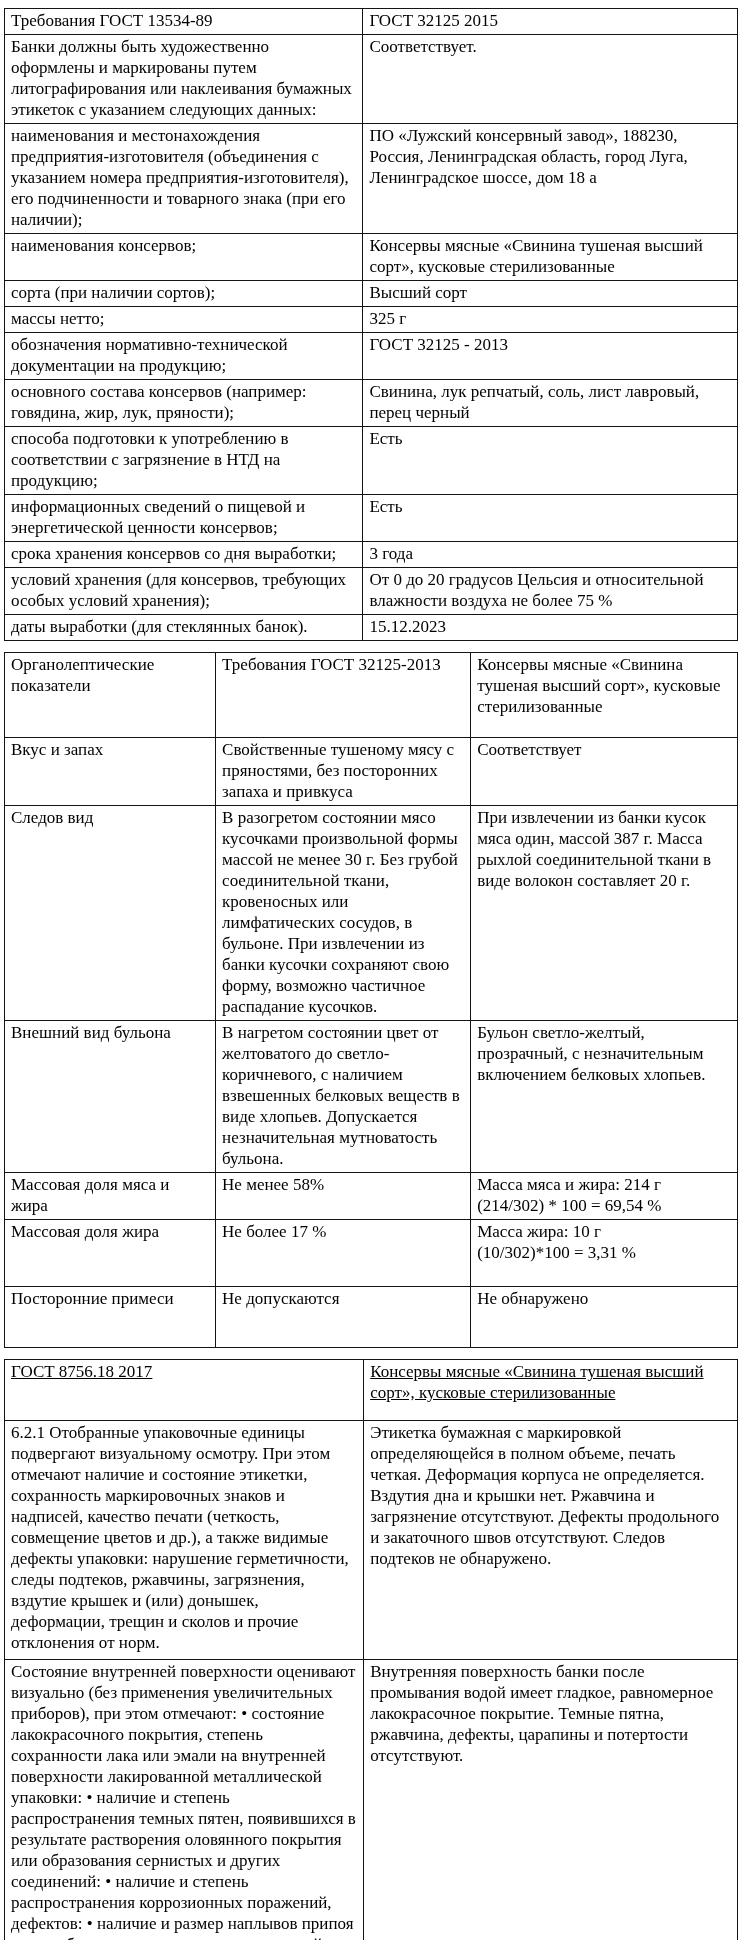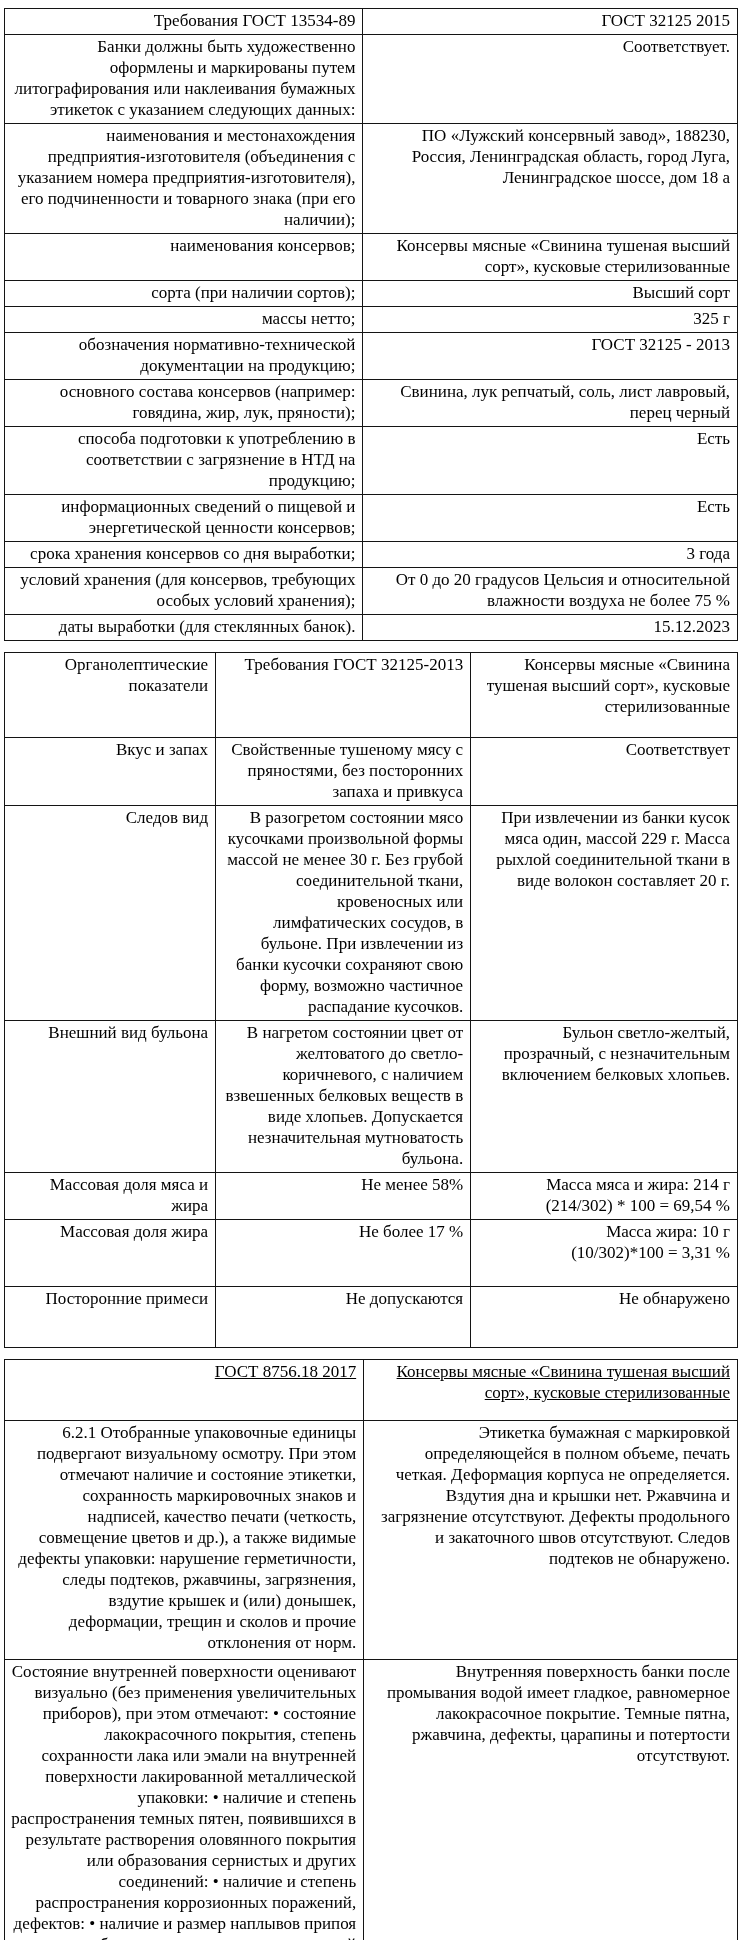--- a/index.html
+++ b/index.html
@@ -22,21 +22,21 @@
     table-layout: fixed;
     width: 100%;
     margin: 0 0 11px 0;
     background: #ffffff;
   }
   table.doc-table:last-child { margin-bottom: 0; }
   table.doc-table th,
   table.doc-table td {
     border: 1px solid #141414;
     vertical-align: top;
-    text-align: right;
+    text-align: left;
     font-weight: normal;
     padding: 1px 7px 3px 6px;
     overflow-wrap: break-word;
     white-space: pre-line;
   }
   
   #table1 col.c1 { width: 48.9%; }
   #table1 col.c2 { width: 51.1%; }
   #table2 col.c1 { width: 28.8%; }
   #table2 col.c2 { width: 34.8%; }
@@ -136,21 +136,21 @@
       </thead>
     <tbody>
         <tr>
           <td>Вкус и запах</td>
           <td>Свойственные тушеному мясу с пряностями, без посторонних запаха и привкуса</td>
           <td>Соответствует</td>
         </tr>
         <tr>
           <td>Следов вид</td>
           <td>В разогретом состоянии мясо кусочками произвольной формы массой не менее 30 г. Без грубой соединительной ткани, кровеносных или лимфатических сосудов, в бульоне. При извлечении из банки кусочки сохраняют свою форму, возможно частичное распадание кусочков.</td>
-          <td>При извлечении из банки кусок мяса один, массой 229 г. Масса рыхлой соединительной ткани в виде волокон составляет 20 г.</td>
+          <td>При извлечении из банки кусок мяса один, массой 387 г. Масса рыхлой соединительной ткани в виде волокон составляет 20 г.</td>
         </tr>
         <tr>
           <td>Внешний вид бульона</td>
           <td>В нагретом состоянии цвет от желтоватого до светло-коричневого, с наличием взвешенных белковых веществ в виде хлопьев. Допускается незначительная мутноватость бульона.</td>
           <td>Бульон светло-желтый, прозрачный, с незначительным включением белковых хлопьев.</td>
         </tr>
         <tr>
           <td>Массовая доля мяса и жира</td>
           <td>Не менее 58%</td>
           <td>Масса мяса и жира: 214 г

